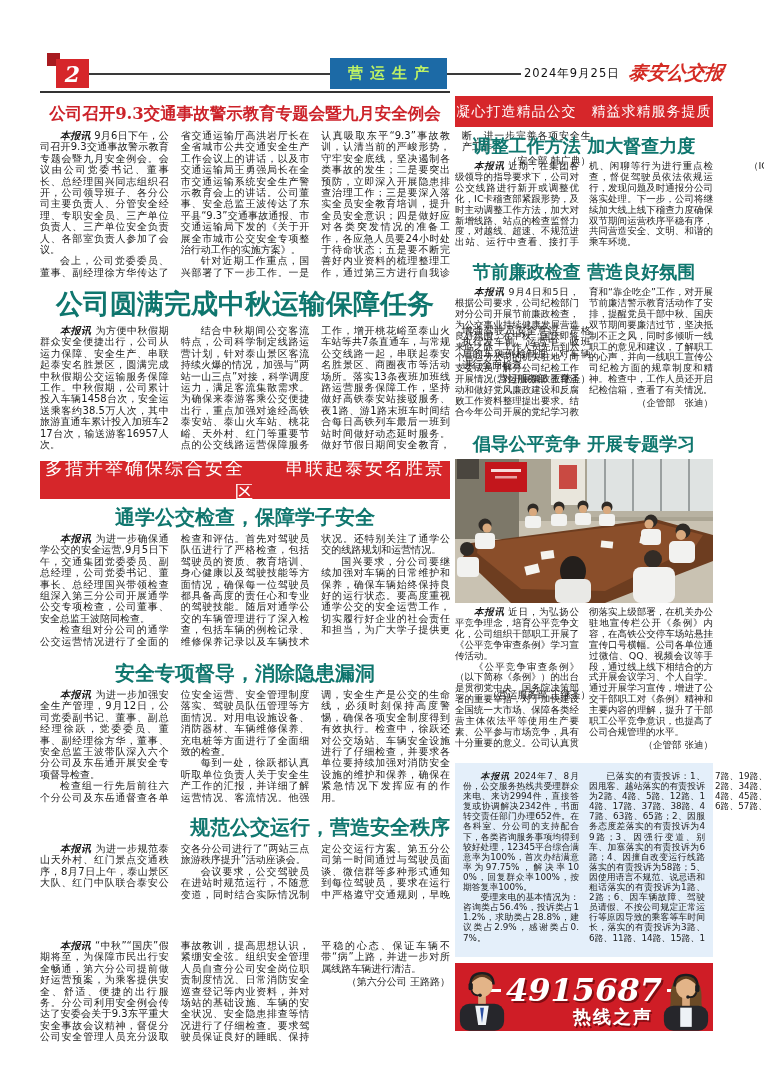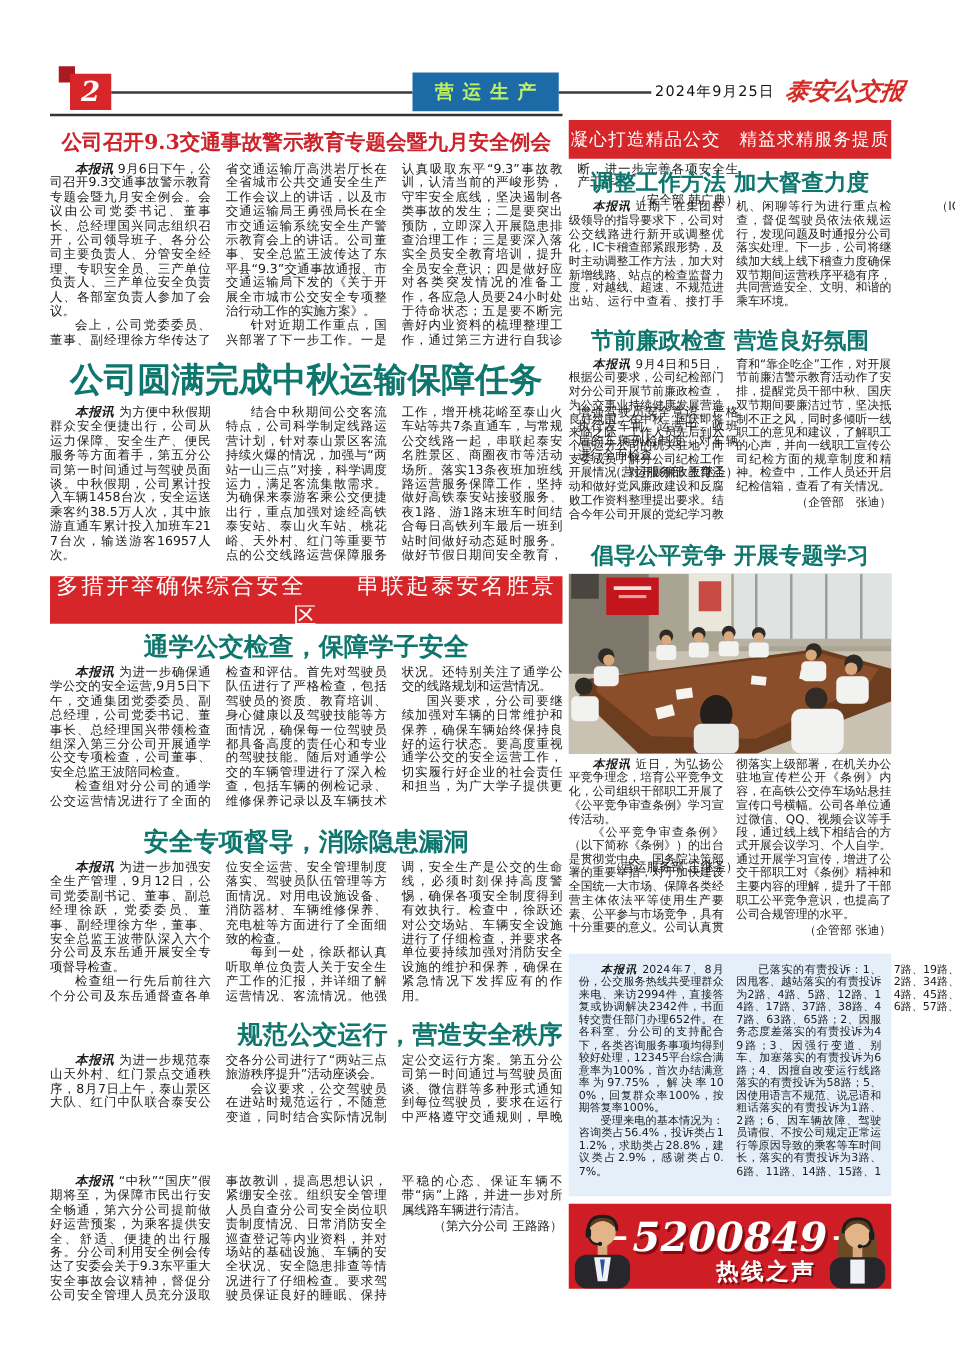--- a/index.html
+++ b/index.html
@@ -77,21 +77,21 @@
   <div class="a-title red tL" style="top:103px;font-size:16.5px;">公司召开9.3交通事故警示教育专题会暨九月安全例会</div>
   <div class="body bL" style="top:130px;height:153px;">
     <p><span class="lead">本报讯</span> <span>9月6日下午，公司召开9.3交通事故警示教育专题会暨九月安全例会。会议由公司党委书记、董事长、总经理国兴同志组织召开，公司领导班子、各分公司主要负责人、分管安全经理、专职安全员、三产单位负责人、三产单位安全负责人、各部室负责人参加了会议。</span></p>
     <p>会上，公司党委委员、董事、副经理徐方华传达了省交通运输厅高洪岩厅长在全省城市公共交通安全生产工作会议上的讲话，以及市交通运输局王勇强局长在全市交通运输系统安全生产警示教育会上的讲话。公司董事、安全总监王波传达了东平县“9.3”交通事故通报、市交通运输局下发的《关于开展全市城市公交安全专项整治行动工作的实施方案》。</p>
     <p>针对近期工作重点，国兴部署了下一步工作。一是认真吸取东平“9.3”事故教训，认清当前的严峻形势，守牢安全底线，坚决遏制各类事故的发生；二是要突出预防，立即深入开展隐患排查治理工作；三是要深入落实全员安全教育培训，提升全员安全意识；四是做好应对各类突发情况的准备工作，各应急人员要24小时处于待命状态；五是要不断完善好内业资料的梳理整理工作，通过第三方进行自我诊断，进一步完善各项安全生产工作。</p>
     <p class="byline">（安全部 韩广典）</p>
   </div>
 
   <div class="a-title tL" style="top:286px;font-size:27px;">公司圆满完成中秋运输保障任务</div>
   <div class="body bL" style="top:325px;height:133px;">
-    <p><span class="lead">本报讯</span> <span>为方便中秋假期群众安全便捷出行，公司从运力保障、安全生产、便民服务等方面着手，第五分公司第一时间通过与驾驶员面谈。中秋假期，公司累计投入车辆1458台次，安全运送乘客约38.5万人次，其中旅游直通车累计投入加班车217台次，输送游客16957人次。</span></p>
+    <p><span class="lead">本报讯</span> <span>为方便中秋假期群众安全便捷出行，公司从运力保障、安全生产、串联起泰安名胜景区，圆满完成中秋假期公交运输服务保障工作。中秋假期，公司累计投入车辆1458台次，安全运送乘客约38.5万人次，其中旅游直通车累计投入加班车217台次，输送游客16957人次。</span></p>
     <p>结合中秋期间公交客流特点，公司科学制定线路运营计划，针对泰山景区客流持续火爆的情况，加强与“两站一山三点”对接，科学调度运力，满足客流集散需求。为确保来泰游客乘公交便捷出行，重点加强对途经高铁泰安站、泰山火车站、桃花峪、天外村、红门等重要节点的公交线路运营保障服务工作，增开桃花峪至泰山火车站等共7条直通车，与常规公交线路一起，串联起泰安名胜景区、商圈夜市等活动场所。落实13条夜班加班线路运营服务保障工作，坚持做好高铁泰安站接驳服务、夜1路、游1路末班车时间结合每日高铁列车最后一班到站时间做好动态延时服务。做好节假日期间安全教育，增强驾驶员安全意识。严格执行发车前、运营中、收班后的车辆例检制度，对车辆进行全面检查。</p>
     <p class="byline">（营运服务部 王继圣）</p>
   </div>
 
   <div class="banner left-mid">多措并举确保综合安全　　串联起泰安名胜景区</div>
 
   <div class="a-title tL" style="top:504px;font-size:20px;">通学公交检查，保障学子安全</div>
   <div class="body bL" style="top:533px;height:124px;">
     <p><span class="lead">本报讯</span> <span>为进一步确保通学公交的安全运营,9月5日下午，交通集团党委委员、副总经理，公司党委书记、董事长、总经理国兴带领检查组深入第三分公司开展通学公交专项检查，公司董事、安全总监王波陪同检查。</span></p>
     <p>检查组对分公司的通学公交运营情况进行了全面的检查和评估。首先对驾驶员队伍进行了严格检查，包括驾驶员的资质、教育培训、身心健康以及驾驶技能等方面情况，确保每一位驾驶员都具备高度的责任心和专业的驾驶技能。随后对通学公交的车辆管理进行了深入检查，包括车辆的例检记录、维修保养记录以及车辆技术状况。还特别关注了通学公交的线路规划和运营情况。</p>
@@ -209,21 +209,21 @@
   <div class="bluebox">
     <div class="inner">
       <p><span class="lead">本报讯</span> <span>2024年7、8月份，公交服务热线共受理群众来电、来访2994件，直接答复或协调解决2342件，书面转交责任部门办理652件。在各科室、分公司的支持配合下，各类咨询服务事项均得到较好处理，12345平台综合满意率为100%，首次办结满意率为97.75%，解决率100%，回复群众率100%，按期答复率100%。</span></p>
       <p>受理来电的基本情况为：咨询类占56.4%，投诉类占11.2%，求助类占28.8%，建议类占2.9%，感谢类占0.7%。</p>
       <p>已落实的有责投诉：1、因甩客、越站落实的有责投诉为2路、4路、5路、12路、14路、17路、37路、38路、47路、63路、65路；2、因服务态度差落实的有责投诉为49路；3、因强行变道、别车、加塞落实的有责投诉为6路；4、因擅自改变运行线路落实的有责投诉为58路；5、因使用语言不规范、说忌语和粗话落实的有责投诉为1路、2路；6、因车辆故障、驾驶员请假、不按公司规定正常运行等原因导致的乘客等车时间长，落实的有责投诉为3路、6路、11路、14路、15路、17路、19路、26路、27路、32路、34路、38路、40路、44路、45路、46路、47路、56路、57路、62路、63路。</p>
       <p class="byline">（综合部　亚建）</p>
     </div>
   </div>
 
   <div class="hotline">
-    <div class="phone"><span class="dash"></span><span>5200849</span><span class="dash"></span></div>
+    <div class="phone"><span class="dash"></span><span>4915687</span><span class="dash"></span></div>
     <div class="label">热线之声</div>
 
     <svg class="operator left" width="50" height="64" viewBox="0 0 52 66" xmlns="http://www.w3.org/2000/svg">
       <rect x="3" y="38" width="46" height="28" rx="10" fill="#26262b"></rect>
       <polygon points="19,40 33,40 30,60 22,60" fill="#eef2f6"></polygon>
       <polygon points="24,42 28,42 26,58" fill="#2b4fa3"></polygon>
       <rect x="22" y="29" width="8" height="9" fill="#d9a97e"></rect>
       <ellipse cx="26" cy="19" rx="11" ry="12" fill="#e3b488"></ellipse>
       <path d="M15 16 Q17 5 26 5 Q35 5 37 16 Q31 10 26 10 Q21 10 15 16 Z" fill="#5d3a1e"></path>
       <path d="M14 18 Q14 6 26 6 Q38 6 38 18" fill="none" stroke="#1d1d1f" stroke-width="2.4"></path>

